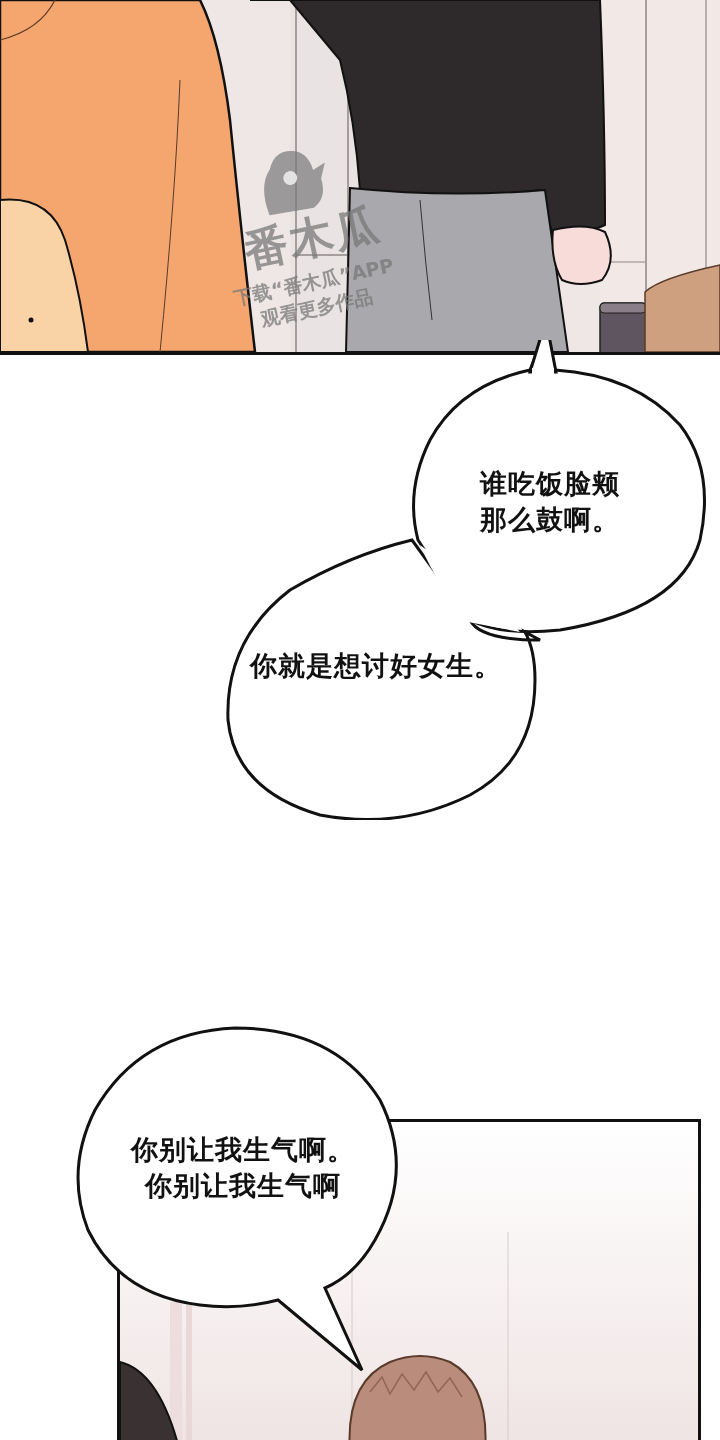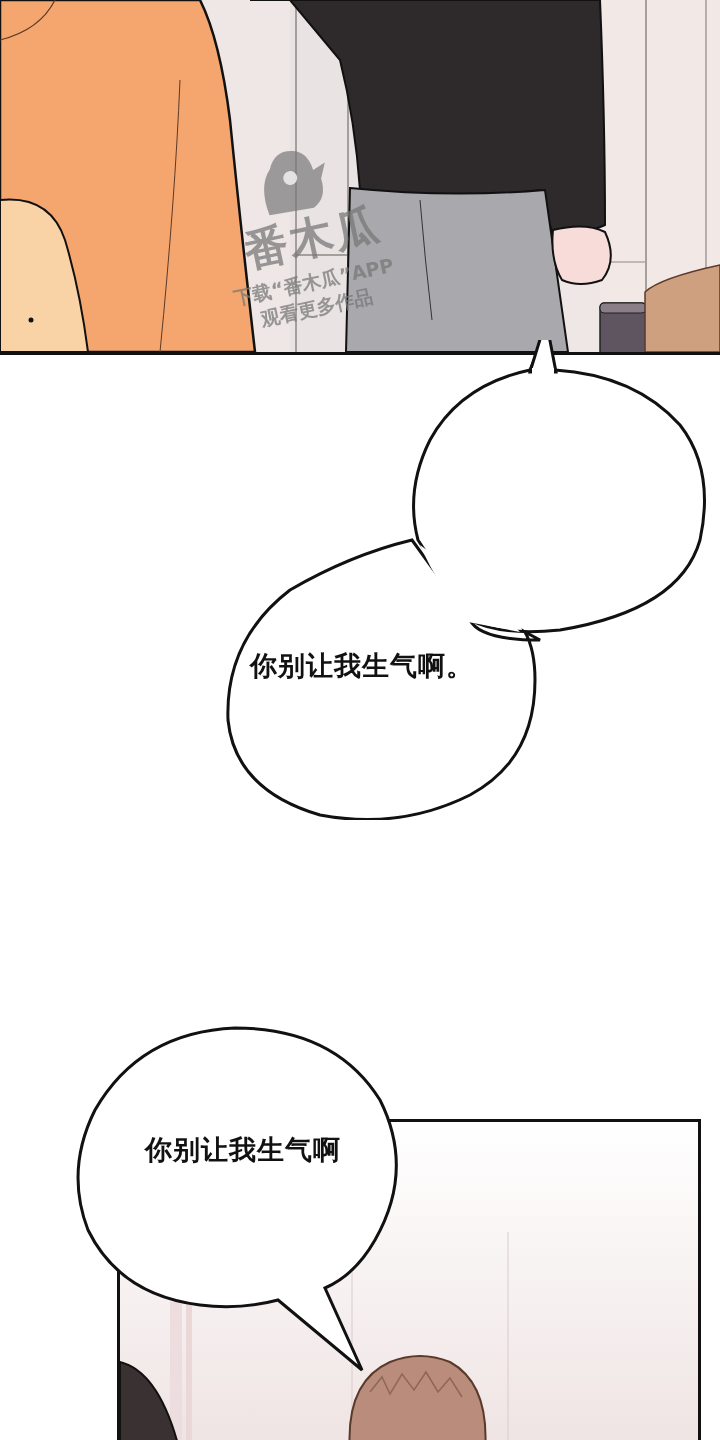--- a/index.html
+++ b/index.html
@@ -70,24 +70,26 @@
            L540 300
            Q480 300 470 280 Z" fill="#fff" stroke="#111" stroke-width="3" stroke-linejoin="miter"></path>
 
   <path d="M420 205 Q440 250 468 282 L520 292 Q470 240 420 205 Z" fill="#fff"></path>
 
   <path d="M530 32 L546 -20 L556 32 Z" fill="#fff" stroke="#111" stroke-width="3" stroke-linejoin="miter"></path>
   <rect x="532" y="28" width="22" height="12" fill="#fff"></rect>
 </svg>
 
 <div class="bubble-text" style="left:480px; top:466px;">
+  <div>谁吃饭脸颊</div>
+  <div>那么鼓啊。</div>
 </div>
 
 <div class="bubble-text" style="left:250px; top:648px;">
-  <div>你别让我生气啊。</div>
+  <div>你就是想讨好女生。</div>
 </div>
 
 <div class="panel" style="left:117px; top:1119px; width:578px; height:330px; border:3px solid #111; border-bottom:none; background:#F7F1F1;">
   <svg width="578" height="330" viewBox="0 0 578 330" style="position:absolute;left:0;top:0;">
     <defs>
       <linearGradient id="wallg" x1="0" y1="0" x2="0" y2="1">
         <stop offset="0" stop-color="#FFFFFF"></stop>
         <stop offset="1" stop-color="#EFE3E3"></stop>
       </linearGradient>
     </defs>
@@ -105,14 +107,15 @@
 </div>
 
 <svg class="abs" width="340" height="360" viewBox="0 0 340 360" style="left:70px; top:1020px;">
   <path d="M165 8
            Q265 8 310 80 Q345 150 305 220 Q285 255 255 268
            L292 350 L208 280
            Q170 290 130 285 Q50 275 18 210 Q-5 150 25 90 Q70 12 165 8 Z" fill="#fff" stroke="#111" stroke-width="3" stroke-linejoin="miter"></path>
 </svg>
 
 <div class="bubble-text" style="left:118px; top:1132px; text-align:center; width:250px;">
+  <div>你别让我生气啊。</div>
   <div>你别让我生气啊</div>
 </div>
 
 </body></html>

